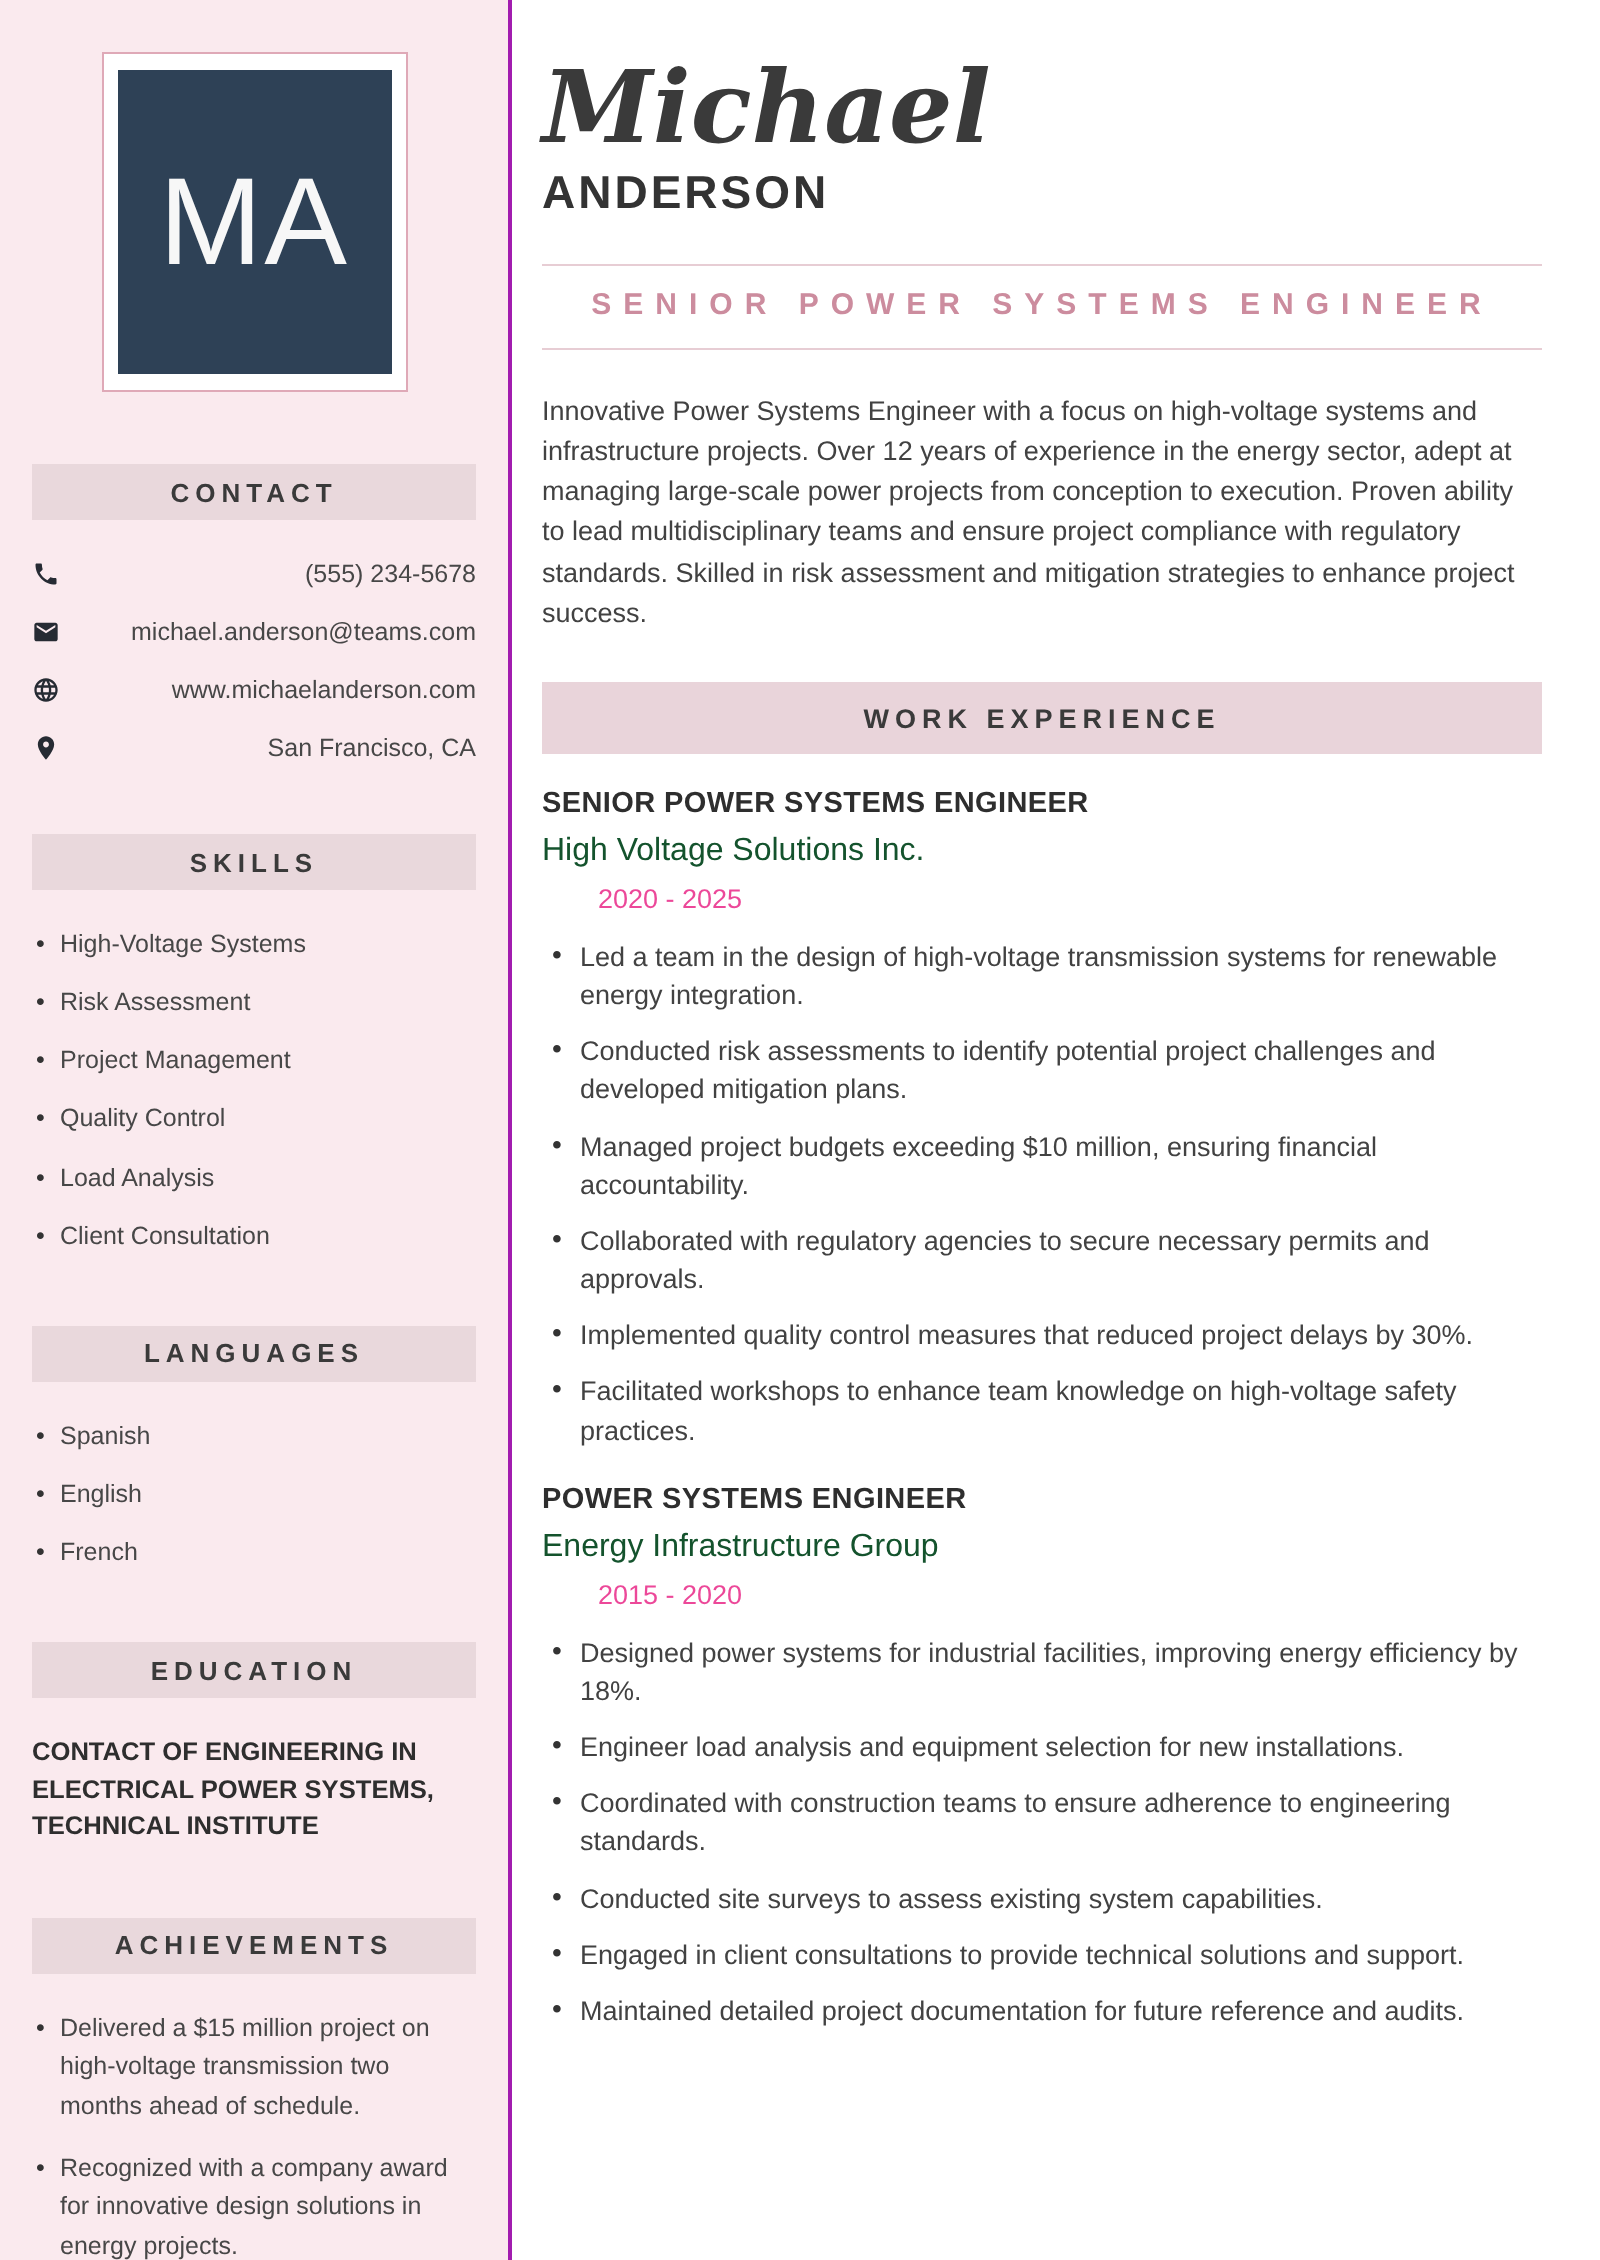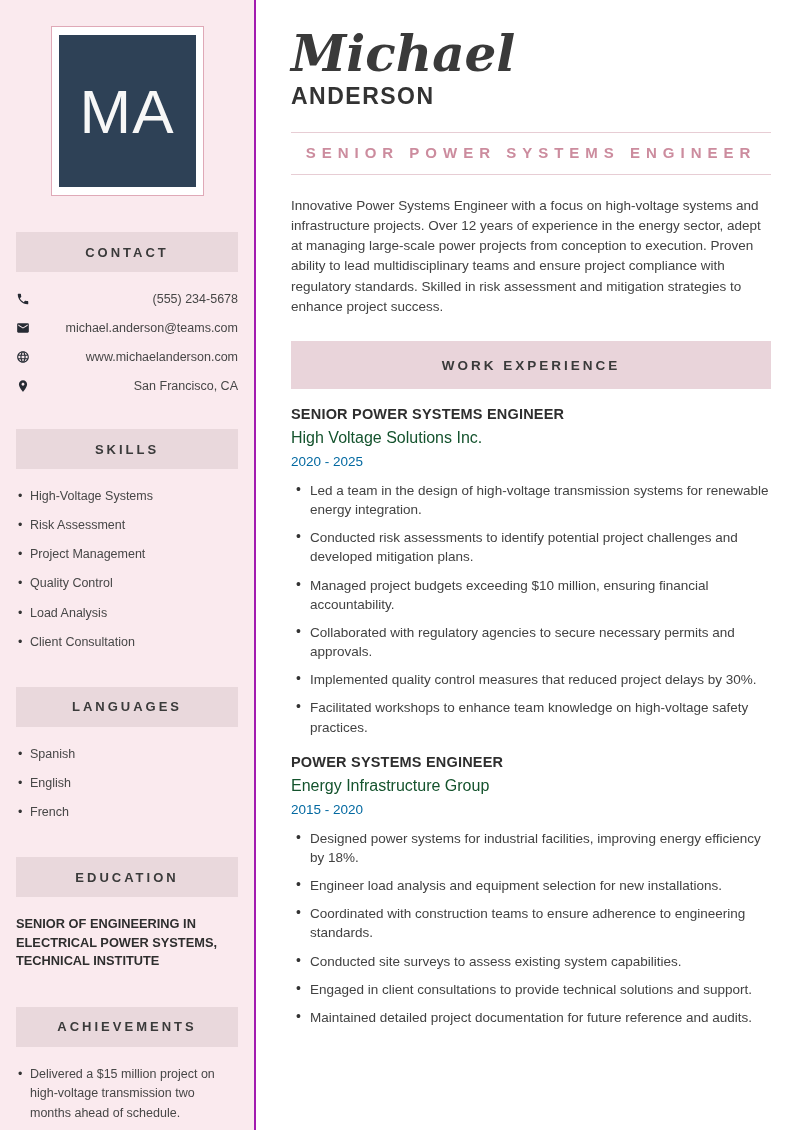--- a/index.html
+++ b/index.html
@@ -36,21 +36,21 @@
   }
   .photo-inner span {
     color: #f7f7f7;
     font-size: 62px;
     letter-spacing: 1px;
     font-weight: 500;
   }
   .side-section { margin-top: 36px; }
   .side-bar-header {
     margin: 0 16px;
-    height: 40px;
+    height: 28px;
     background: #e9d8dc;
     display: flex; align-items: center; justify-content: center;
     font-size: 13px;
     font-weight: bold;
     letter-spacing: 3px;
     color: #3a3a3a;
   }
   .contact-list { padding: 20px 16px 0 16px; }
   .contact-row {
     display: flex; align-items: center;
@@ -86,21 +86,21 @@
     font-size: 12.8px;
     font-weight: bold;
     color: #2e2e2e;
     line-height: 1.45;
   }
   ul.achieve-list li { margin-bottom: 12px; line-height: 1.55; }
 
   
   .main {
     flex: 1;
-    padding: 28px 29px 0 35px;
+    padding: 28px 29px 0 15px;
   }
   .first-name {
     font-family: "DejaVu Serif", serif;
     font-style: italic;
     font-weight: bold;
     font-size: 50px;
     color: #3a3a3a;
     line-height: 1.05;
   }
   .last-name {
@@ -124,37 +124,37 @@
     letter-spacing: 6px;
   }
   .summary {
     margin-top: 21px;
     font-size: 13.5px;
     line-height: 1.5;
     color: #424242;
   }
   .we-banner {
     margin-top: 24px;
-    height: 48px;
+    height: 36px;
     background: #e9d4da;
     display: flex; align-items: center; justify-content: center;
     font-size: 13.5px;
     font-weight: bold;
     letter-spacing: 3px;
     color: #3a3a3a;
   }
   .job { margin-top: 17px; }
   .job-title {
     font-size: 14.5px;
     font-weight: bold;
     color: #2e2e2e;
     letter-spacing: 0.2px;
   }
   .job-company { margin-top: 7px; font-size: 16px; color: #14532d; }
-  .job-dates { margin-top: 7px; font-size: 13.5px; color: #0369a1; }
+  .job-dates { margin-top: 7px; font-size: 13.5px; color: #ec4899; margin-left: 28px; }
   ul.job-bullets { list-style: none; margin-top: 12px; }
   ul.job-bullets li {
     font-size: 13.5px;
     color: #424242;
     line-height: 1.42;
     padding-left: 19px;
     position: relative;
     margin-bottom: 9px;
   }
   ul.job-bullets li::before {
@@ -234,21 +234,21 @@
       <ul class="dot-list">
 
       <li>Spanish</li>
           <li>English</li>
           <li>French</li>
         </ul>
     </section>
 
     <section class="side-section">
       <div class="side-bar-header">EDUCATION</div>
-      <div class="edu-degree">SENIOR OF ENGINEERING IN ELECTRICAL POWER SYSTEMS, TECHNICAL INSTITUTE</div>
+      <div class="edu-degree">CONTACT OF ENGINEERING IN ELECTRICAL POWER SYSTEMS, TECHNICAL INSTITUTE</div>
     </section>
 
     <section class="side-section">
       <div class="side-bar-header">ACHIEVEMENTS</div>
       <ul class="dot-list achieve-list">
 
       <li>Delivered a $15 million project on high-voltage transmission two months ahead of schedule.</li>
           <li>Recognized with a company award for innovative design solutions in energy projects.</li>
         </ul>
     </section>

